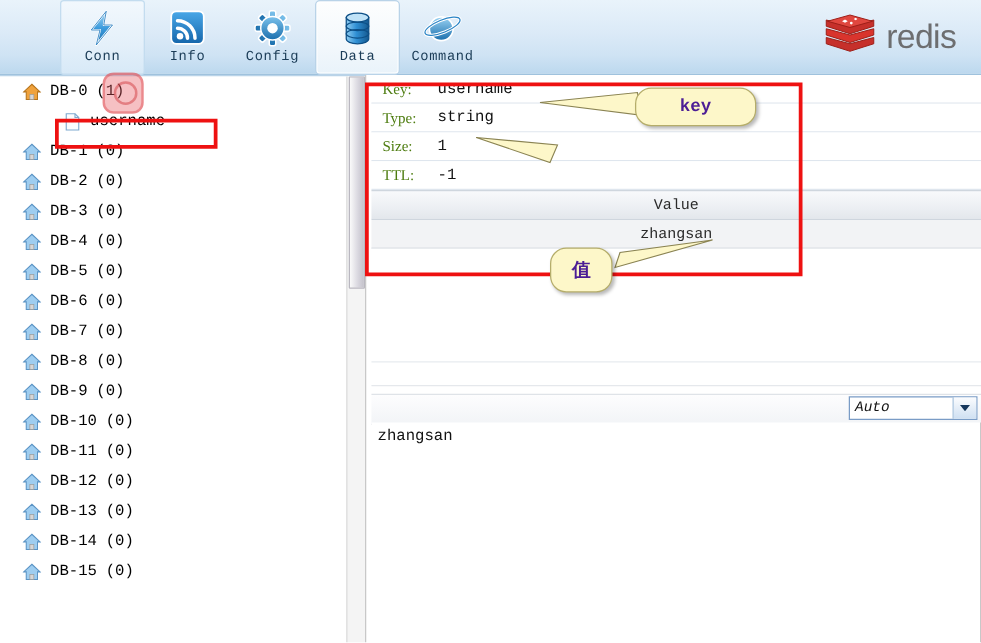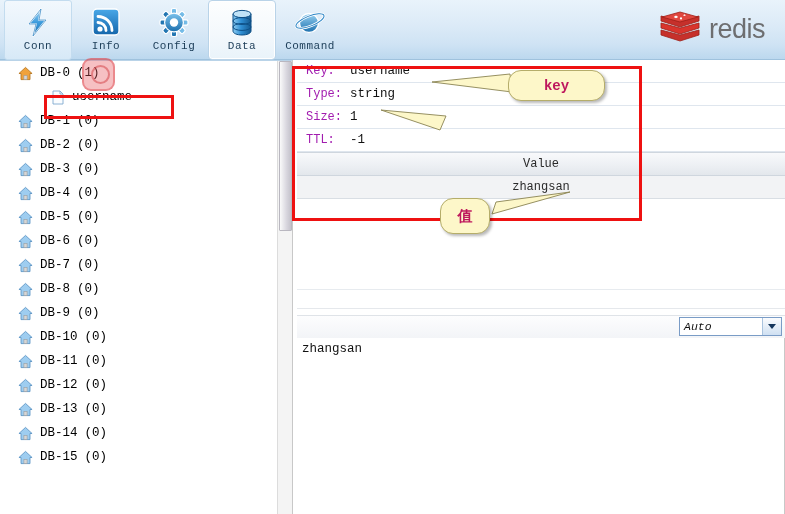--- a/index.html
+++ b/index.html
@@ -19,21 +19,21 @@
     box-sizing:border-box;
   }
   .tb-items{position:absolute;left:4px;top:0;display:flex;align-items:flex-start;}
   .tb-btn{
     width:68px;height:60px;display:flex;flex-direction:column;align-items:center;
     justify-content:flex-start;padding-top:5px;box-sizing:border-box;
     border:1px solid transparent;cursor:default;
   }
   .tb-btn.hover{
     background:linear-gradient(to bottom,#f2f8fd 0%,#e4f0fa 60%,#d7e9f7 100%);
-    border:1px solid #c3dcef;border-radius:3px;
+    border:1px solid #c3dcef;border-radius:3px;margin-left:44px;
   }
   .tb-btn.active{
     background:linear-gradient(to bottom,#fdfefe 0%,#f3f8fc 60%,#e9f3fa 100%);
     border:1px solid #b9d3e8;border-radius:4px;
     box-shadow:inset 0 0 0 1px #ffffff;
   }
   .tb-ico{width:34px;height:33px;margin-bottom:1px;}
   .tb-lbl{
     font-size:11px;color:#1b3c57;letter-spacing:0.5px;
     font-family:"Liberation Mono","DejaVu Sans Mono",monospace;
@@ -87,22 +87,22 @@
   .detail{
     position:absolute;left:297px;top:60px;width:488px;height:454px;
     background:#ffffff;overflow:hidden;
   }
   .prop-row{
     position:relative;height:23px;border-bottom:1px solid #dfe6ee;
     display:flex;align-items:center;padding-left:9px;box-sizing:border-box;
     background:#ffffff;
   }
   .prop-lbl{
-    width:44px;font-size:12px;color:#a21caf;
-    font-family:Liberation Mono, monospace;
+    width:44px;font-size:12px;color:#4d7c0f;
+    font-family:Liberation Serif, serif;
   }
   .prop-val{
     font-size:12.5px;color:#111;
     font-family:"Liberation Mono","DejaVu Sans Mono",monospace;
   }
   .val-head{
     height:22px;display:flex;align-items:center;justify-content:center;
     background:linear-gradient(to bottom,#f8f9fb,#eceff3 60%,#e3e7ec);
     border-top:1px solid #cfd6de;border-bottom:1px solid #cfd6de;
     font-size:12px;color:#2a2a2a;font-family:Liberation Mono, monospace;
@@ -155,21 +155,21 @@
   .redbox{
     position:absolute;border:3px solid #ee1111;box-sizing:border-box;
     pointer-events:none;
   }
   .bubble{
     position:absolute;background:#fdf7c9;border:1px solid #b5ad6a;
     border-radius:13px;display:flex;align-items:center;justify-content:center;
     box-shadow:2px 2px 3px rgba(0,0,0,0.28);
   }
   .bubble span{
-    font-size:14px;color:#be185d;font-weight:bold;
+    font-size:14px;color:#4c1d95;font-weight:bold;
     font-family:"Liberation Mono","DejaVu Sans Mono",monospace;
   }
   .bubble.cjk span{font-family:"DejaVu Sans",sans-serif;font-size:15px;}
   .pinko{
     position:absolute;background:rgba(232,90,96,0.38);
     border:2px solid rgba(222,70,76,0.45);border-radius:9px;
   }
   .pinko:after{
     content:"";position:absolute;left:7px;top:5px;width:15px;height:15px;
     border:2px solid rgba(210,60,66,0.5);border-radius:50%;

